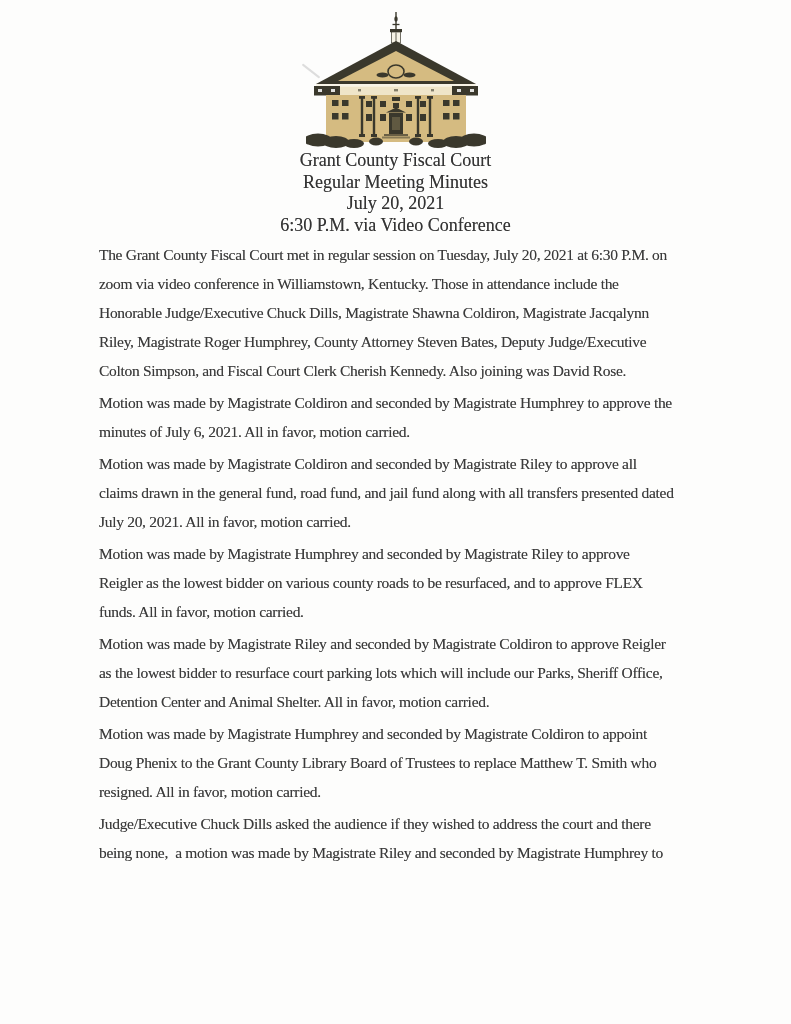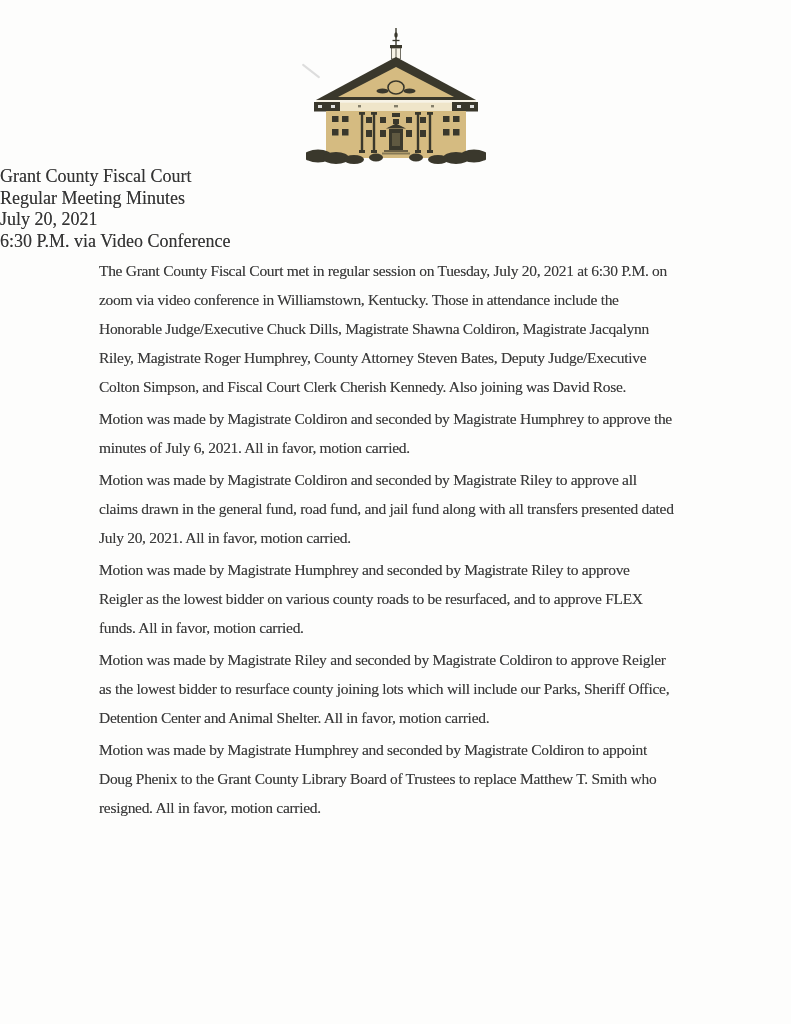--- a/index.html
+++ b/index.html
@@ -20,22 +20,22 @@
     position: absolute;
     left: 300px;
     top: 70px;
     width: 22px;
     height: 2px;
     background: rgba(150,150,150,0.30);
     transform: rotate(38deg);
     border-radius: 2px;
   }
   .doc-header {
-    padding-top: 26px;
-    text-align: left;
+    padding-top: 10px;
+    text-align: center;
   }
   .courthouse {
     display: block;
     margin: 0 auto;
   }
   .title-block {
     font-size: 18px;
     line-height: 21.5px;
     color: #343434;
     white-space: pre-line;
@@ -164,20 +164,22 @@
 Colton Simpson, and Fiscal Court Clerk Cherish Kennedy. Also joining was David Rose.</p>
     <p class="para">Motion was made by Magistrate Coldiron and seconded by Magistrate Humphrey to approve the
 minutes of July 6, 2021. All in favor, motion carried.</p>
     <p class="para">Motion was made by Magistrate Coldiron and seconded by Magistrate Riley to approve all
 claims drawn in the general fund, road fund, and jail fund along with all transfers presented dated
 July 20, 2021. All in favor, motion carried.</p>
     <p class="para">Motion was made by Magistrate Humphrey and seconded by Magistrate Riley to approve
 Reigler as the lowest bidder on various county roads to be resurfaced, and to approve FLEX
 funds. All in favor, motion carried.</p>
     <p class="para">Motion was made by Magistrate Riley and seconded by Magistrate Coldiron to approve Reigler
-as the lowest bidder to resurface county joining lots which will include our Parks, Sheriff Office,
+as the lowest bidder to resurface court parking lots which will include our Parks, Sheriff Office,
 Detention Center and Animal Shelter. All in favor, motion carried.</p>
     <p class="para">Motion was made by Magistrate Humphrey and seconded by Magistrate Coldiron to appoint
 Doug Phenix to the Grant County Library Board of Trustees to replace Matthew T. Smith who
 resigned. All in favor, motion carried.</p>
+    <p class="para">Judge/Executive Chuck Dills asked the audience if they wished to address the court and there
+being none,  a motion was made by Magistrate Riley and seconded by Magistrate Humphrey to</p>
   </main>
 
 </div>
 
 </body></html>

